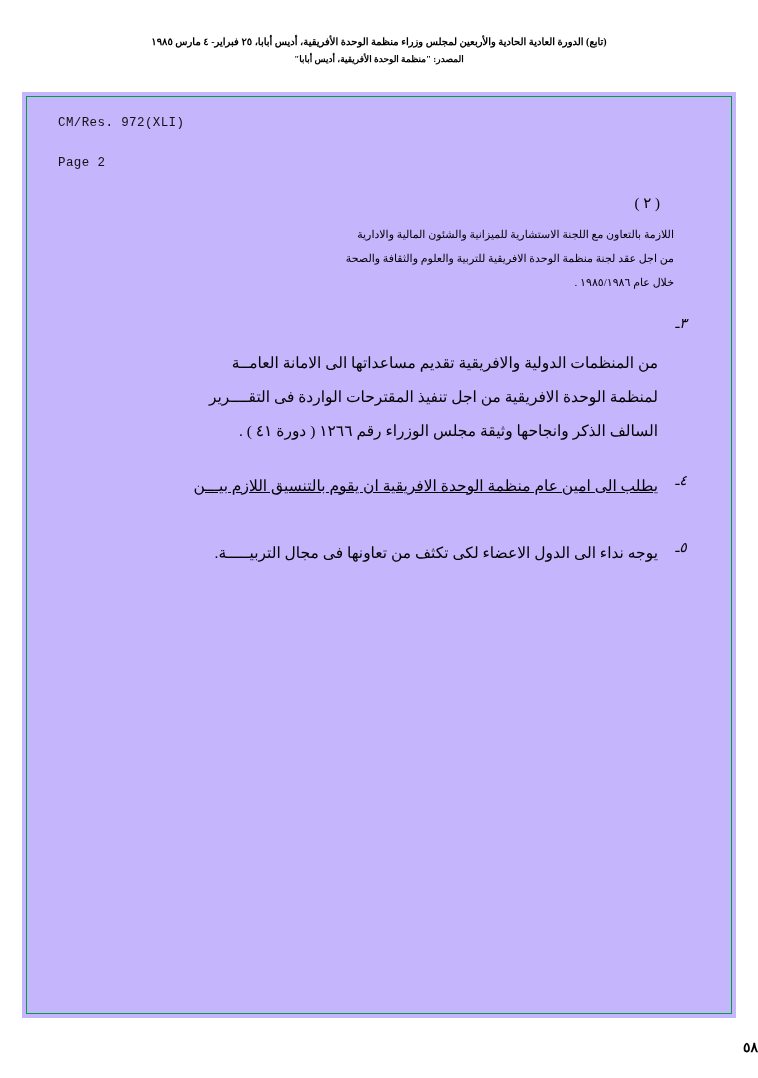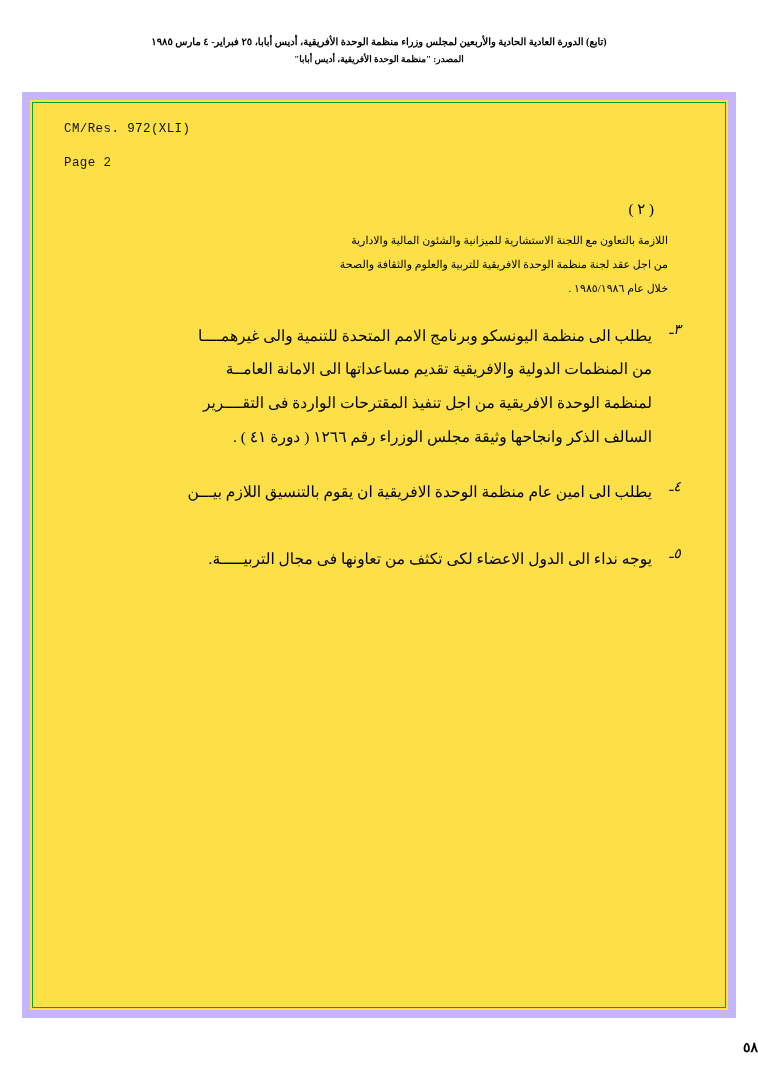--- a/index.html
+++ b/index.html
@@ -47,23 +47,23 @@
     white-space: nowrap;
   }
 
   
   .frame {
     position: absolute;
     top: 92px;
     left: 22px;
     width: 714px;
     height: 926px;
-    border: 8px solid #c4b5fd;
+    border: 2px solid #c4b5fd;
     box-sizing: border-box;
-    background: #fde047;
+    background: #c4b5fd;
   }
   .frame-inner {
     position: absolute;
     inset: 2px;
     border: 1px solid #00a03c;
   }
 
   
   .docref {
     position: absolute;
@@ -73,21 +73,21 @@
     text-align: left;
     font-family: "Liberation Mono", monospace;
     font-size: 12.5px;
     letter-spacing: 0.4px;
     color: #111;
   }
   .docref .symbol {
     white-space: nowrap;
   }
   .docref .page-no {
-    margin-top: 20px;
+    margin-top: 26px;
     white-space: nowrap;
   }
 
   
   .body-area {
     position: absolute;
     top: 100px;
     right: 30px;
     left: 30px;
     direction: rtl;
@@ -133,21 +133,21 @@
   }
   .cont-text .lastline {
     display: block;
     text-align: left;
   }
 
   .block-gap-lg { height: 18px; }
   .block-gap-sm { height: 6px; }
 
   .para.p3 .ptext { line-height: 2.18; padding-left: 10px; }
-  .para.p4 .ptext { line-height: 2.12; padding-left: 18px; }
+  .para.p4 .ptext { line-height: 2.12; padding-left: 18px; text-decoration: underline; }
   .para.p5 .ptext { line-height: 2.1; padding-left: 10px; }
 
   
   .folio {
     position: absolute;
     bottom: 22px;
     left: 0;
     right: 0;
     text-align: right;
     font-size: 14px;
@@ -181,21 +181,21 @@
         <span>اللازمة بالتعاون مع اللجنة الاستشارية للميزانية والشئون المالية والادارية</span><br>
         <span>من اجل عقد لجنة منظمة الوحدة الافريقية للتربية والعلوم والثقافة والصحة</span><br>
         <span class="lastline">خلال عام ١٩٨٥/١٩٨٦ .</span>
       </div>
 
       <div class="block-gap-lg"></div>
 
       <div class="para p3">
         <div class="marker">٣ـ</div>
         <div class="ptext">
-          <span>يطلب الى منظمة اليونسكو وبرنامج الامم المتحدة للتنمية والى غيرهمــــا</span><br>
+          <br>
           <span>من المنظمات الدولية والافريقية تقديم مساعداتها الى الامانة العامــة</span><br>
           <span>لمنظمة الوحدة الافريقية من اجل تنفيذ المقترحات الواردة فى التقــــرير</span><br>
           <span>السالف الذكر وانجاحها وثيقة مجلس الوزراء رقم ١٢٦٦ ( دورة ٤١ ) .</span>
         </div>
       </div>
 
       <div class="block-gap-sm"></div>
 
       <div class="para p4">
         <div class="marker">٤ـ</div>

